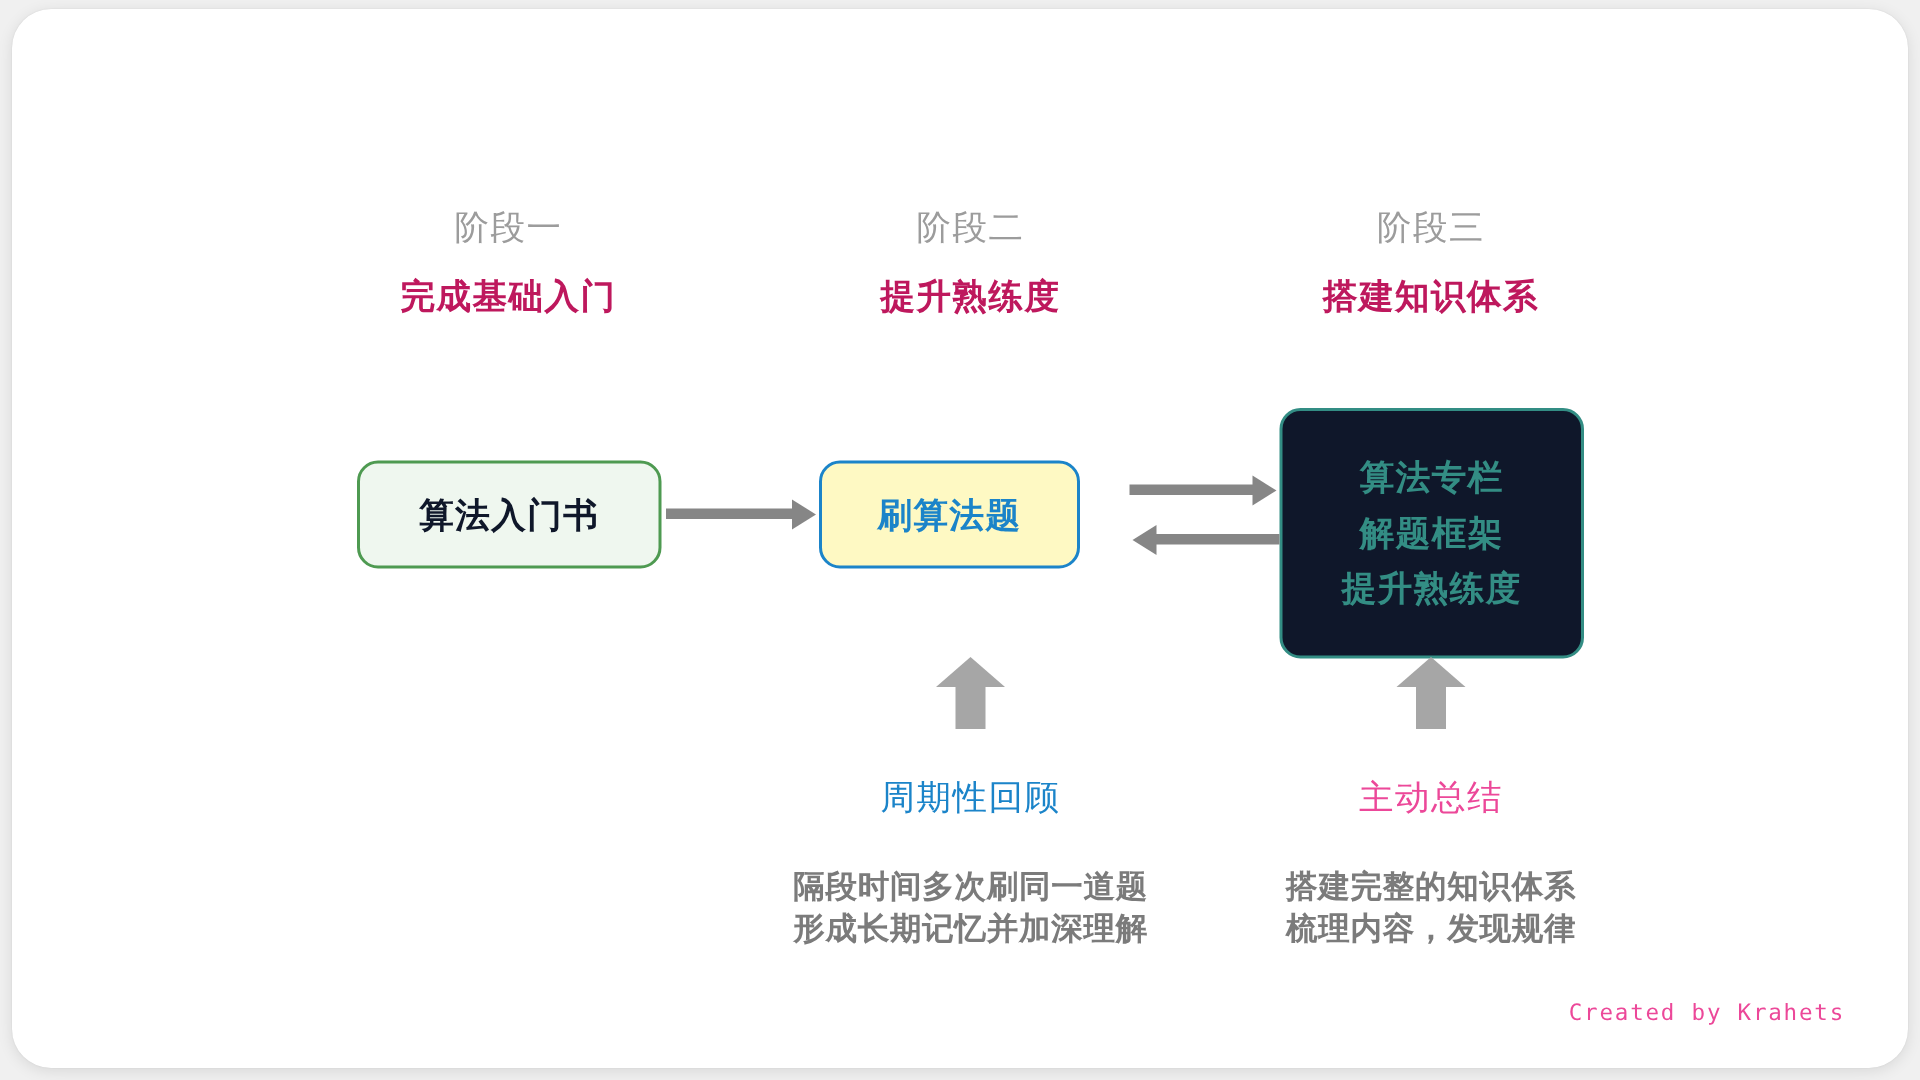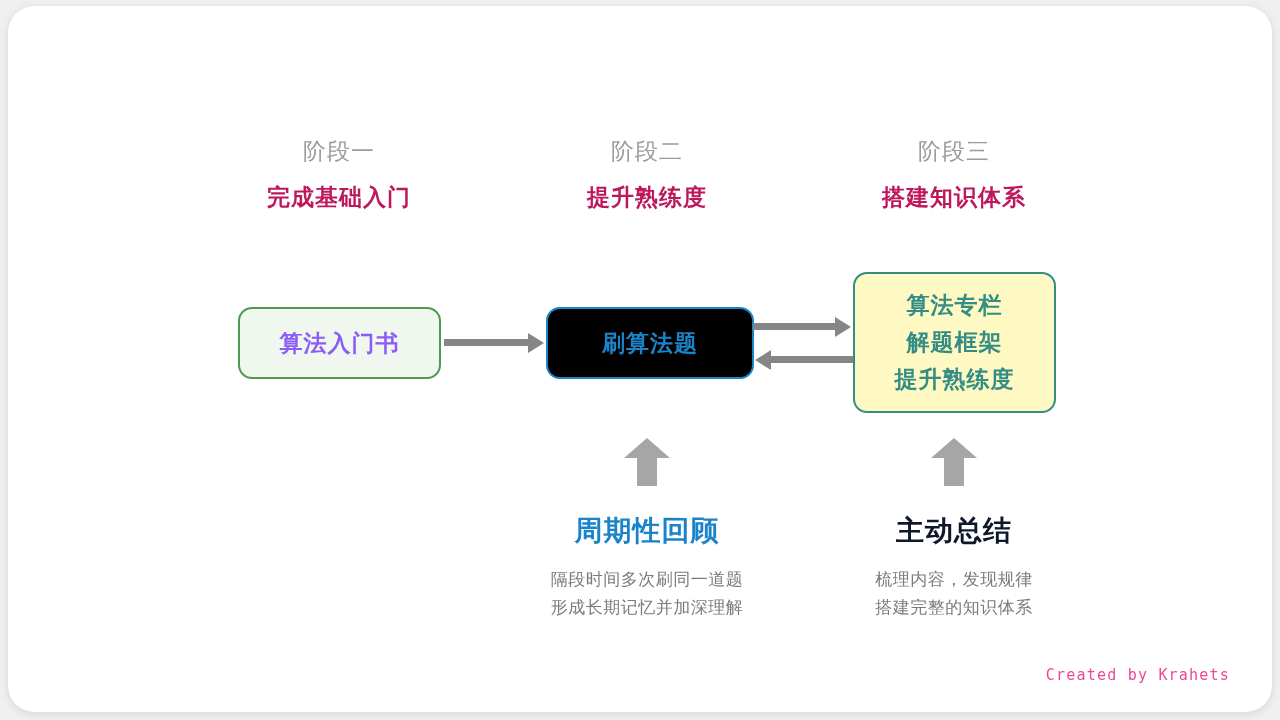--- a/index.html
+++ b/index.html
@@ -65,35 +65,35 @@
     align-items: center;
     justify-content: center;
     font-weight: bold;
     letter-spacing: 1px;
   }
   #node-book {
     left: 230px; top: 301px;
     width: 203px; height: 72px;
     background: #eff7ef;
     border: 2.5px solid #4e9a51;
-    color: #8b5cf6;
+    color: #0f172a;
     font-size: 23px;
   }
   #node-practice {
     left: 538px; top: 301px;
-    width: 208px; height: 72px;
-    background: #000000;
+    width: 174px; height: 72px;
+    background: #fef9c3;
     border: 2.5px solid #1b84c9;
     color: #1b84c9;
     font-size: 23px;
   }
   #node-resources {
     left: 845px; top: 266px;
-    width: 203px; height: 141px;
-    background: #fef9c3;
+    width: 203px; height: 167px;
+    background: #0f172a;
     border: 2.5px solid #338d84;
     color: #338d84;
     font-size: 23px;
     line-height: 37px;
     align-items: center;
   }
   #node-resources .res-line { white-space: nowrap; }
 
   
   .h-arrow {
@@ -148,38 +148,39 @@
   #up-arrow-review { left: 616px; top: 432px; }
   #up-arrow-summary { left: 923px; top: 432px; }
 
   
   .annotation {
     position: absolute;
     width: 320px;
     text-align: center;
   }
   .annotation .anno-title {
-    font-size: 28px;
-    font-weight: bold;
+    font-size: 23px;
+    font-weight: normal;
     letter-spacing: 1px;
     line-height: 30px;
     white-space: nowrap;
   }
   .annotation .anno-desc {
-    margin-top: 20px;
-    font-size: 17px;
+    margin-top: 32px;
+    font-size: 21px;
     color: #7b7b7b;
     line-height: 28px;
     letter-spacing: 0.5px;
     white-space: nowrap;
+    font-weight: bold;
   }
   #annotation-review { left: 479px; top: 510px; }
   #annotation-review .anno-title { color: #1b84c9; }
   #annotation-summary { left: 786px; top: 510px; }
-  #annotation-summary .anno-title { color: #0f172a; }
+  #annotation-summary .anno-title { color: #ec4899; }
 
   
   #credit {
     position: absolute;
     right: 42px;
     bottom: 28px;
     font-family: "DejaVu Sans Mono", "Liberation Mono", monospace;
     font-size: 15px;
     color: #ec4899;
     letter-spacing: 1.2px;
@@ -236,21 +237,21 @@
       <div class="anno-title">周期性回顾</div>
       <div class="anno-desc">
         <div>隔段时间多次刷同一道题</div>
         <div>形成长期记忆并加深理解</div>
       </div>
     </div>
 
     <div class="annotation" id="annotation-summary">
       <div class="anno-title">主动总结</div>
       <div class="anno-desc">
+        <div>搭建完整的知识体系</div>
         <div>梳理内容，发现规律</div>
-        <div>搭建完整的知识体系</div>
       </div>
     </div>
 
     <div id="credit">Created by Krahets</div>
 
   </div>
 </div>
 
 </body></html>

